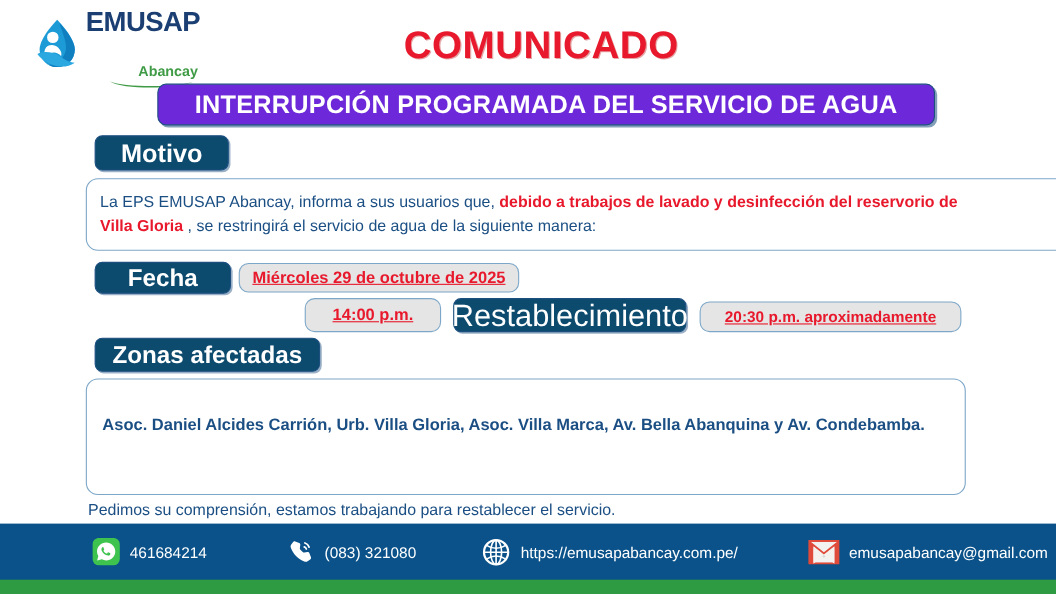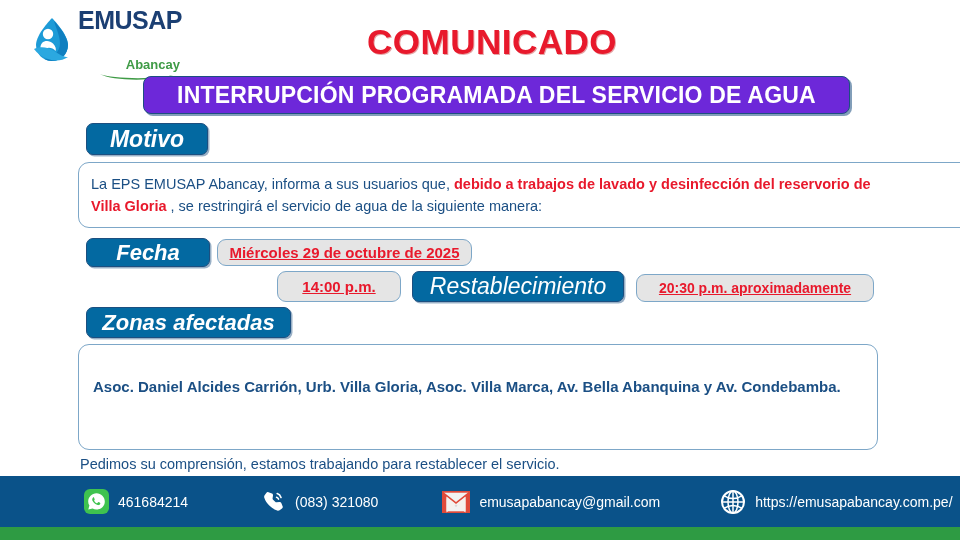--- a/index.html
+++ b/index.html
@@ -87,37 +87,36 @@
     justify-content: center;
     color: #ffffff;
     font-weight: bold;
     font-size: 23px;
     letter-spacing: 0.2px;
     white-space: nowrap;
   }
 
   
   .badge {
-    background: #0369a1;
+    background: #0c4a6e;
     border: 1.4px solid #1c4f80;
     border-radius: 7px;
     color: #ffffff;
     font-weight: bold;
     display: flex;
     align-items: center;
     justify-content: center;
     box-shadow: 1.5px 1.5px 0 rgba(28,79,128,.45);
     position: absolute;
     white-space: nowrap;
-    font-style: italic;
   }
   .badge-motivo { left: 86px; top: 123px; width: 122px; height: 32px; font-size: 23px; }
   .badge-fecha  { left: 86px; top: 238px; width: 124px; height: 29px; font-size: 22px; }
   .badge-hora   { left: 86px; top: 272px; width: 182px; height: 30px; font-size: 22px; }
-  .badge-rest   { left: 412px; top: 271px; width: 212px; height: 31px; font-size: 23px; font-weight: normal; }
+  .badge-rest   { left: 412px; top: 271px; width: 212px; height: 31px; font-size: 28px; font-weight: normal; }
   .badge-zonas  { left: 86px; top: 307px; width: 205px; height: 31px; font-size: 22px; }
 
   
   .pill {
     position: absolute;
     background: #e5e5e5;
     border: 1.2px solid #7da7c8;
     border-radius: 9px;
     display: flex;
     align-items: center;
@@ -271,39 +270,39 @@
 
       <div class="contact c-tel">
         <svg class="ico" viewBox="0 0 26 26">
           <path d="M8.4 3.2 C7.6 2.9 6.8 3.2 6.3 3.9 L4.6 6.3 C4.1 7 4 7.9 4.3 8.7 C5.3 11.6 7 14.3 9.3 16.6 C11.6 18.9 14.3 20.6 17.2 21.6 C18 21.9 18.9 21.8 19.6 21.3 L22 19.6 C22.7 19.1 23 18.3 22.7 17.5 L21.3 13.9 C21 13.2 20.3 12.8 19.5 12.9 L16.7 13.3 C16.1 13.4 15.6 13.2 15.2 12.8 L13.1 10.7 C12.7 10.3 12.5 9.8 12.6 9.2 L13 6.4 C13.1 5.6 12.7 4.9 12 4.6 Z" fill="#ffffff"></path>
           <path d="M17.2 4.6 C19 5.2 20.4 6.6 21 8.4" stroke="#ffffff" stroke-width="1.6" fill="none" stroke-linecap="round"></path>
           <path d="M16.6 8.2 C17.5 8.5 18.2 9.2 18.5 10.1" stroke="#ffffff" stroke-width="1.6" fill="none" stroke-linecap="round"></path>
         </svg>
         <span>(083) 321080</span>
       </div>
 
-      <div class="contact c-mail">
-        <svg class="ico ico-mail" viewBox="0 0 28 22">
-          <rect x="0.5" y="0.5" width="27" height="21" fill="#f2f2f2" stroke="#e04a3a" stroke-width="2.4"></rect>
-          <path d="M2 2 L14 12 L26 2 L26 6 L14 16 L2 6 Z" fill="#d8d8d8"></path>
-          <path d="M0 0 L0 22 L4.5 22 L4.5 6 L14 13.5 L23.5 6 L23.5 22 L28 22 L28 0 L14 11 Z" fill="#e04a3a"></path>
-          <path d="M4.5 5.5 L4.5 21.5 L14 13.6 L23.5 21.5 L23.5 5.5 L14 13 Z" fill="#f5f1ee"></path>
-        </svg>
-        <span>emusapabancay@gmail.com</span>
-      </div>
-
       <div class="contact c-web">
         <svg class="ico" viewBox="0 0 26 26">
           <circle cx="13" cy="13" r="11" fill="none" stroke="#ffffff" stroke-width="2"></circle>
           <ellipse cx="13" cy="13" rx="5" ry="11" fill="none" stroke="#ffffff" stroke-width="1.5"></ellipse>
           <line x1="2" y1="13" x2="24" y2="13" stroke="#ffffff" stroke-width="1.5"></line>
           <path d="M4.3 6.8 C7 8.6 10 9.5 13 9.5 C16 9.5 19 8.6 21.7 6.8" fill="none" stroke="#ffffff" stroke-width="1.4"></path>
           <path d="M4.3 19.2 C7 17.4 10 16.5 13 16.5 C16 16.5 19 17.4 21.7 19.2" fill="none" stroke="#ffffff" stroke-width="1.4"></path>
           <line x1="13" y1="2" x2="13" y2="24" stroke="#ffffff" stroke-width="1.5"></line>
         </svg>
         <span>https://emusapabancay.com.pe/</span>
       </div>
 
+      <div class="contact c-mail">
+        <svg class="ico ico-mail" viewBox="0 0 28 22">
+          <rect x="0.5" y="0.5" width="27" height="21" fill="#f2f2f2" stroke="#e04a3a" stroke-width="2.4"></rect>
+          <path d="M2 2 L14 12 L26 2 L26 6 L14 16 L2 6 Z" fill="#d8d8d8"></path>
+          <path d="M0 0 L0 22 L4.5 22 L4.5 6 L14 13.5 L23.5 6 L23.5 22 L28 22 L28 0 L14 11 Z" fill="#e04a3a"></path>
+          <path d="M4.5 5.5 L4.5 21.5 L14 13.6 L23.5 21.5 L23.5 5.5 L14 13 Z" fill="#f5f1ee"></path>
+        </svg>
+        <span>emusapabancay@gmail.com</span>
+      </div>
+
     </div>
     <div class="footer-green"></div>
   </div>
 
 </div>
 
 </body></html>

